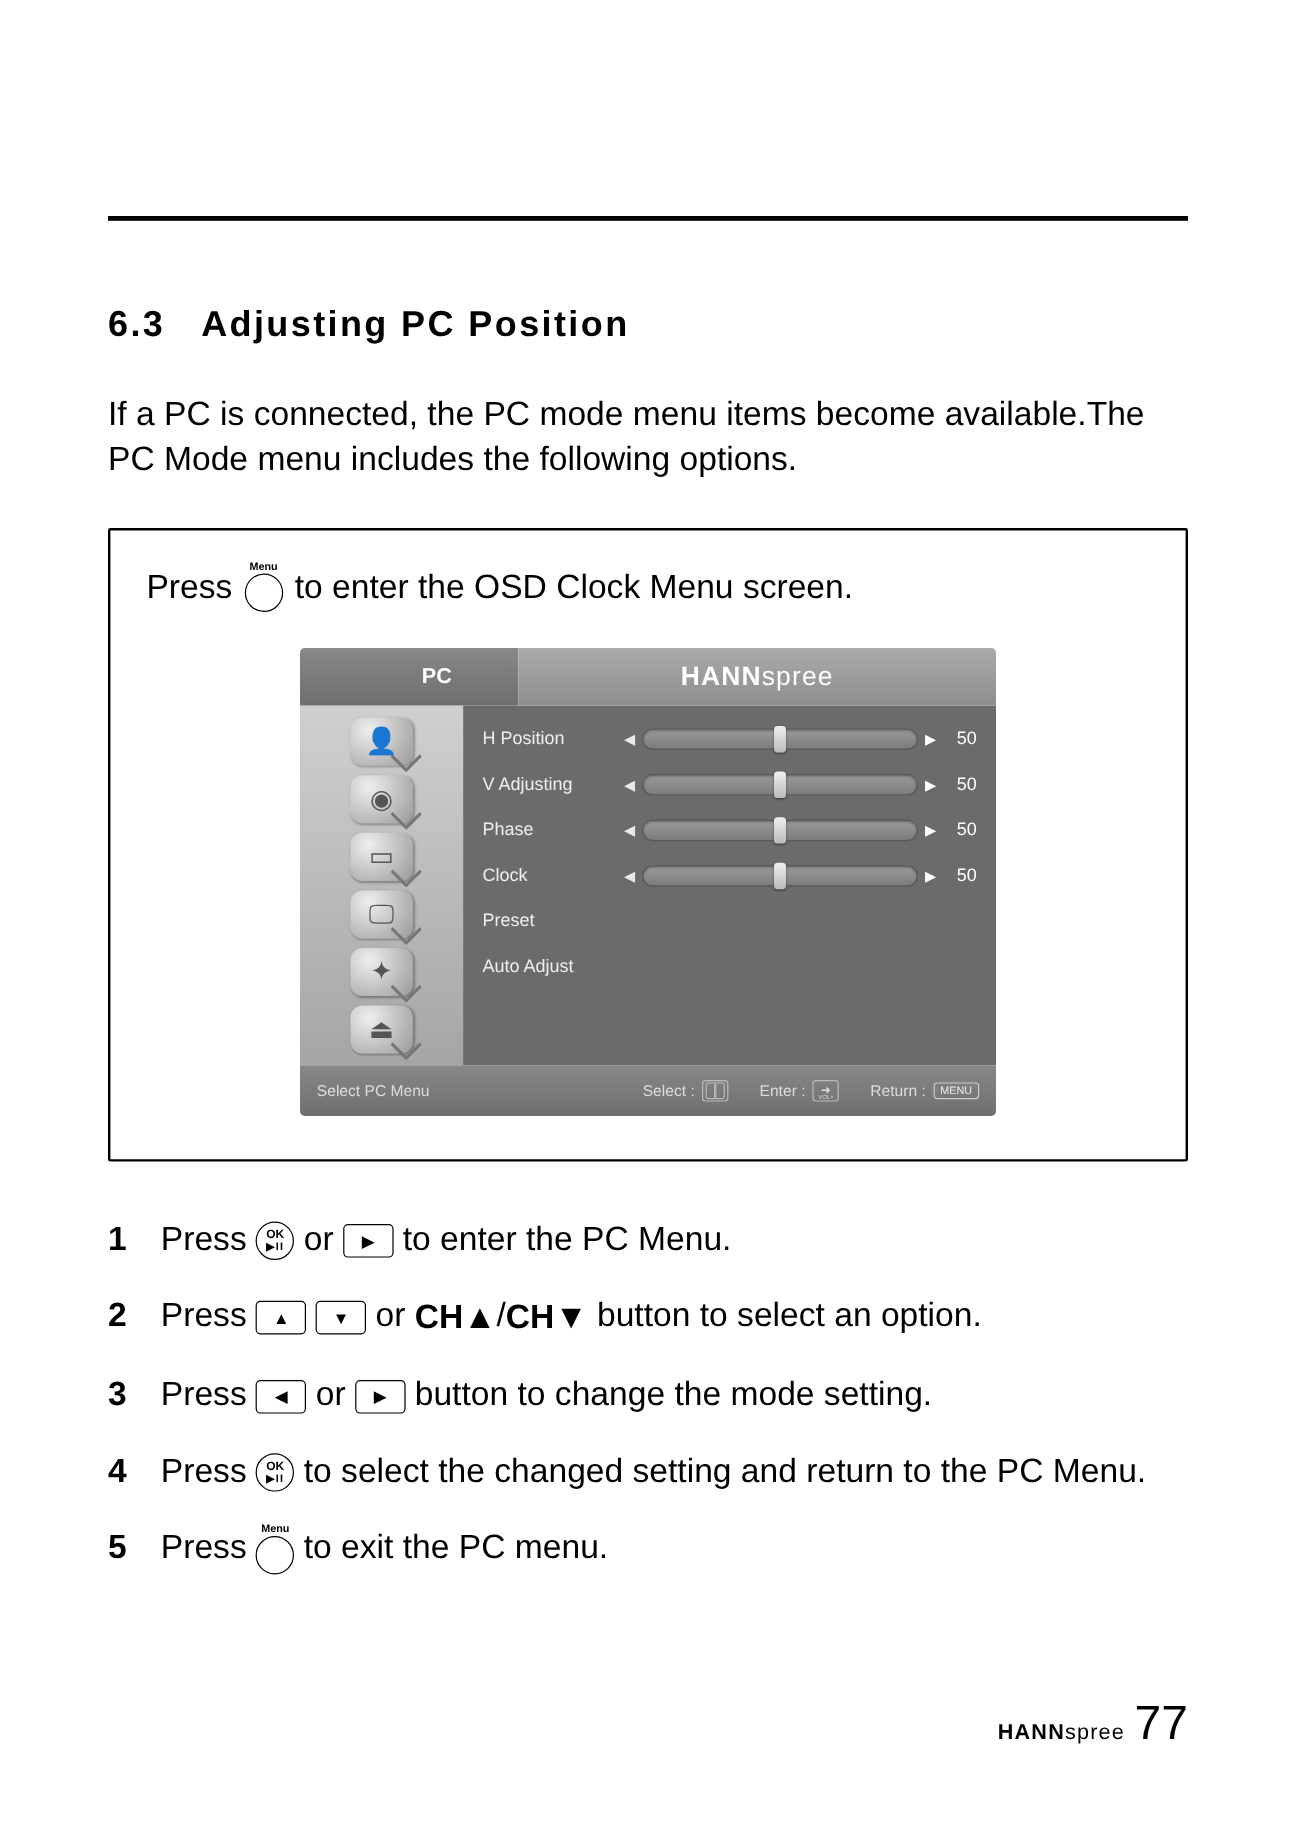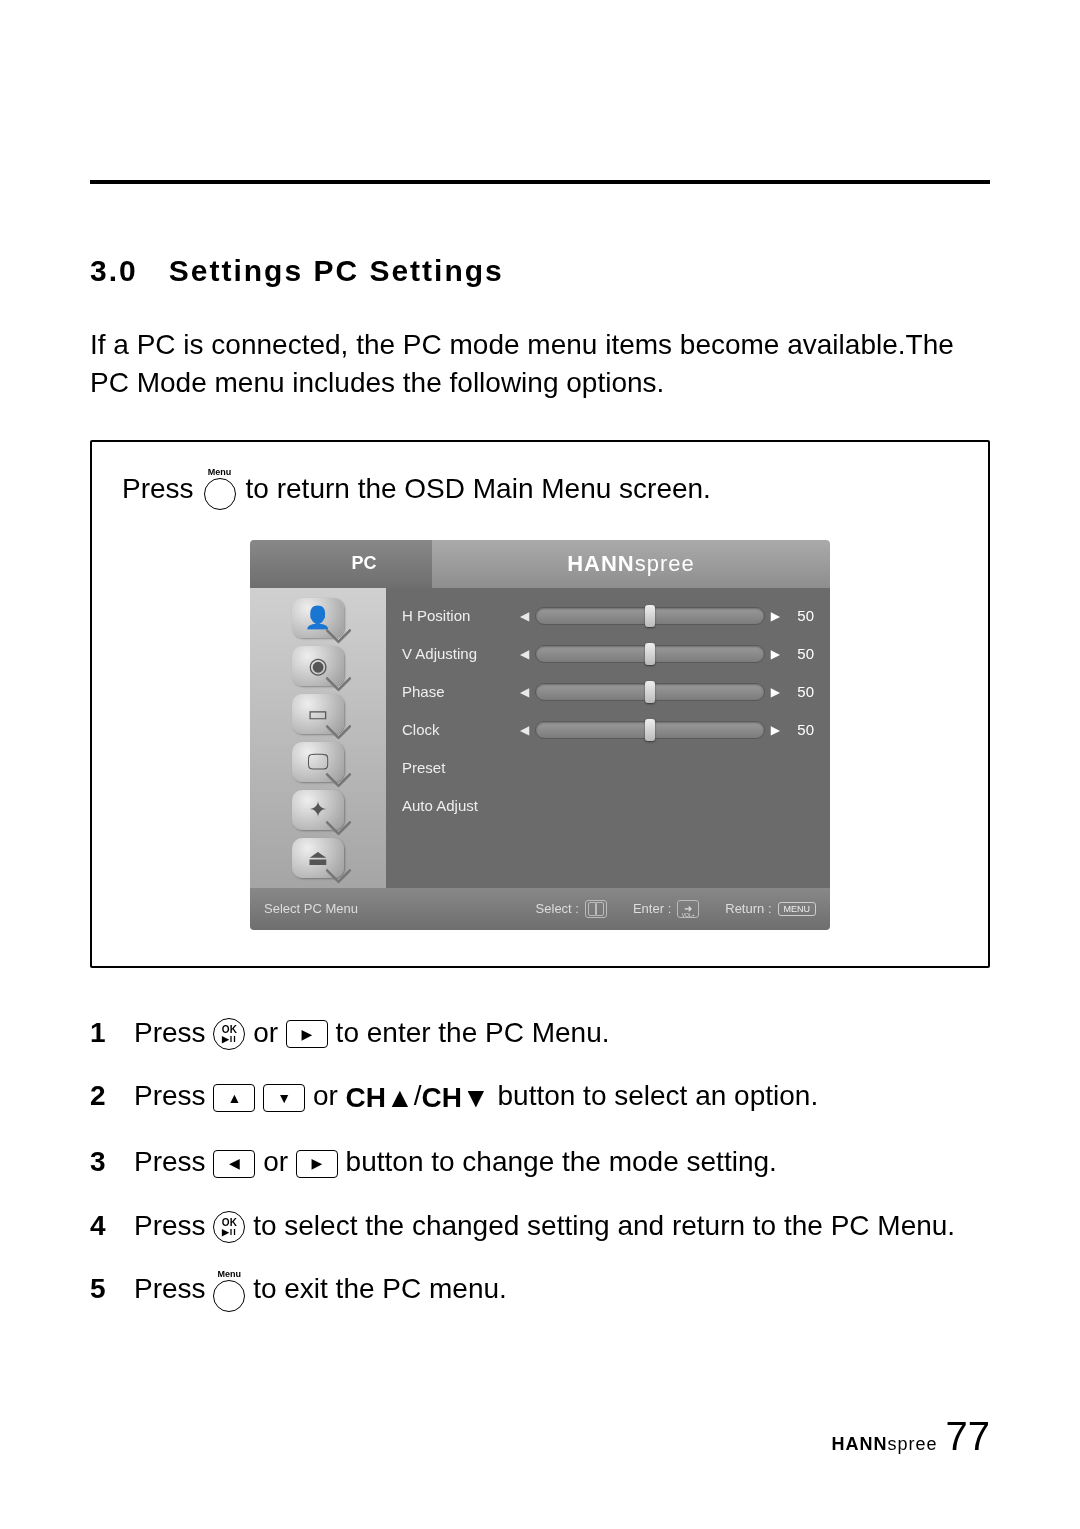--- a/index.html
+++ b/index.html
@@ -318,36 +318,36 @@
   }
 </style>
 </head>
 <body>
 
 <div class="page">
 
   <div class="hr-top"></div>
 
   <div class="section-title">
-    <span>3.0</span>
+    <span>6.3</span>
     &nbsp;
-    <span>Settings PC Settings</span>
+    <span>Adjusting PC Position</span>
   </div>
 
   <div class="lead">If a PC is connected, the PC mode menu items become available.The PC Mode menu includes the following options.</div>
 
   <div class="osd-frame">
 
     <div class="osd-instr">
       <span>Press</span>
       <span class="btn-circle">
         <span class="circ-label">Menu</span>
         <span class="circ"></span>
       </span>
-      <span>to return the OSD Main Menu screen.</span>
+      <span>to enter the OSD Clock Menu screen.</span>
     </div>
 
     <div class="osd-panel">
       <div class="osd-head">
         <div class="osd-head-left">PC</div>
         <div class="osd-head-right">
           <span class="brand">
             <span class="bold">HANN</span><span class="light">spree</span>
           </span>
         </div>

